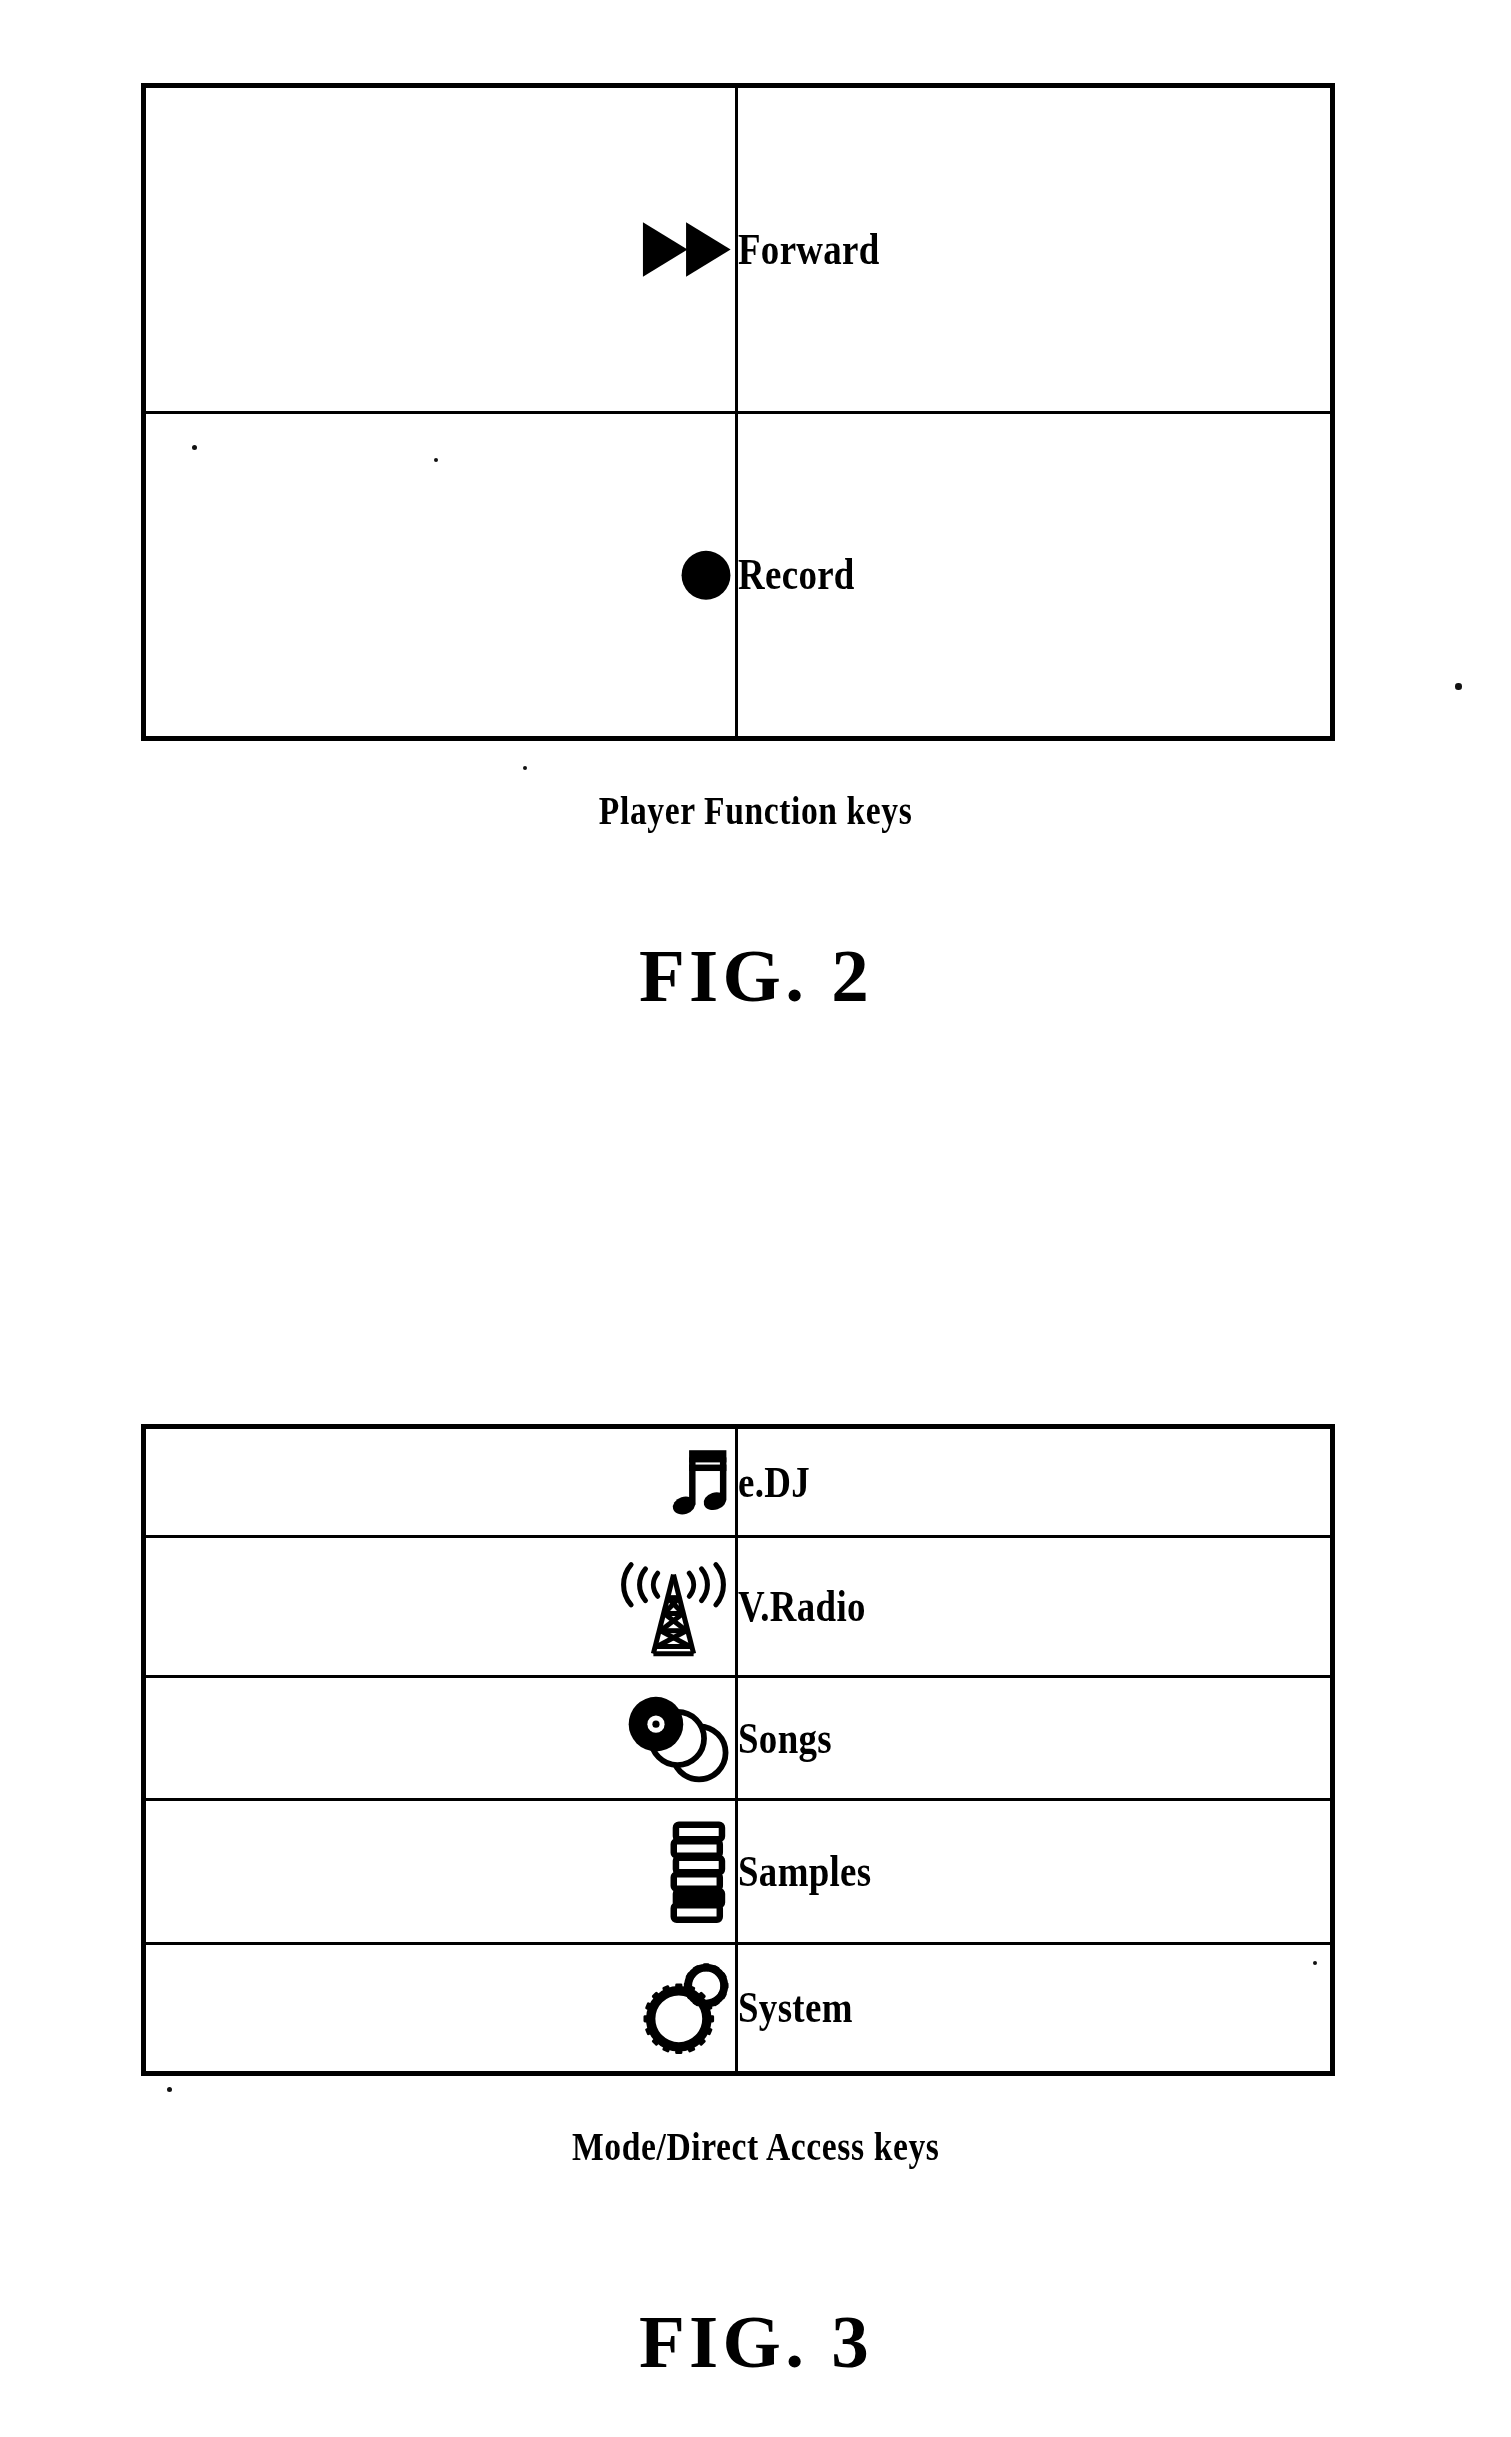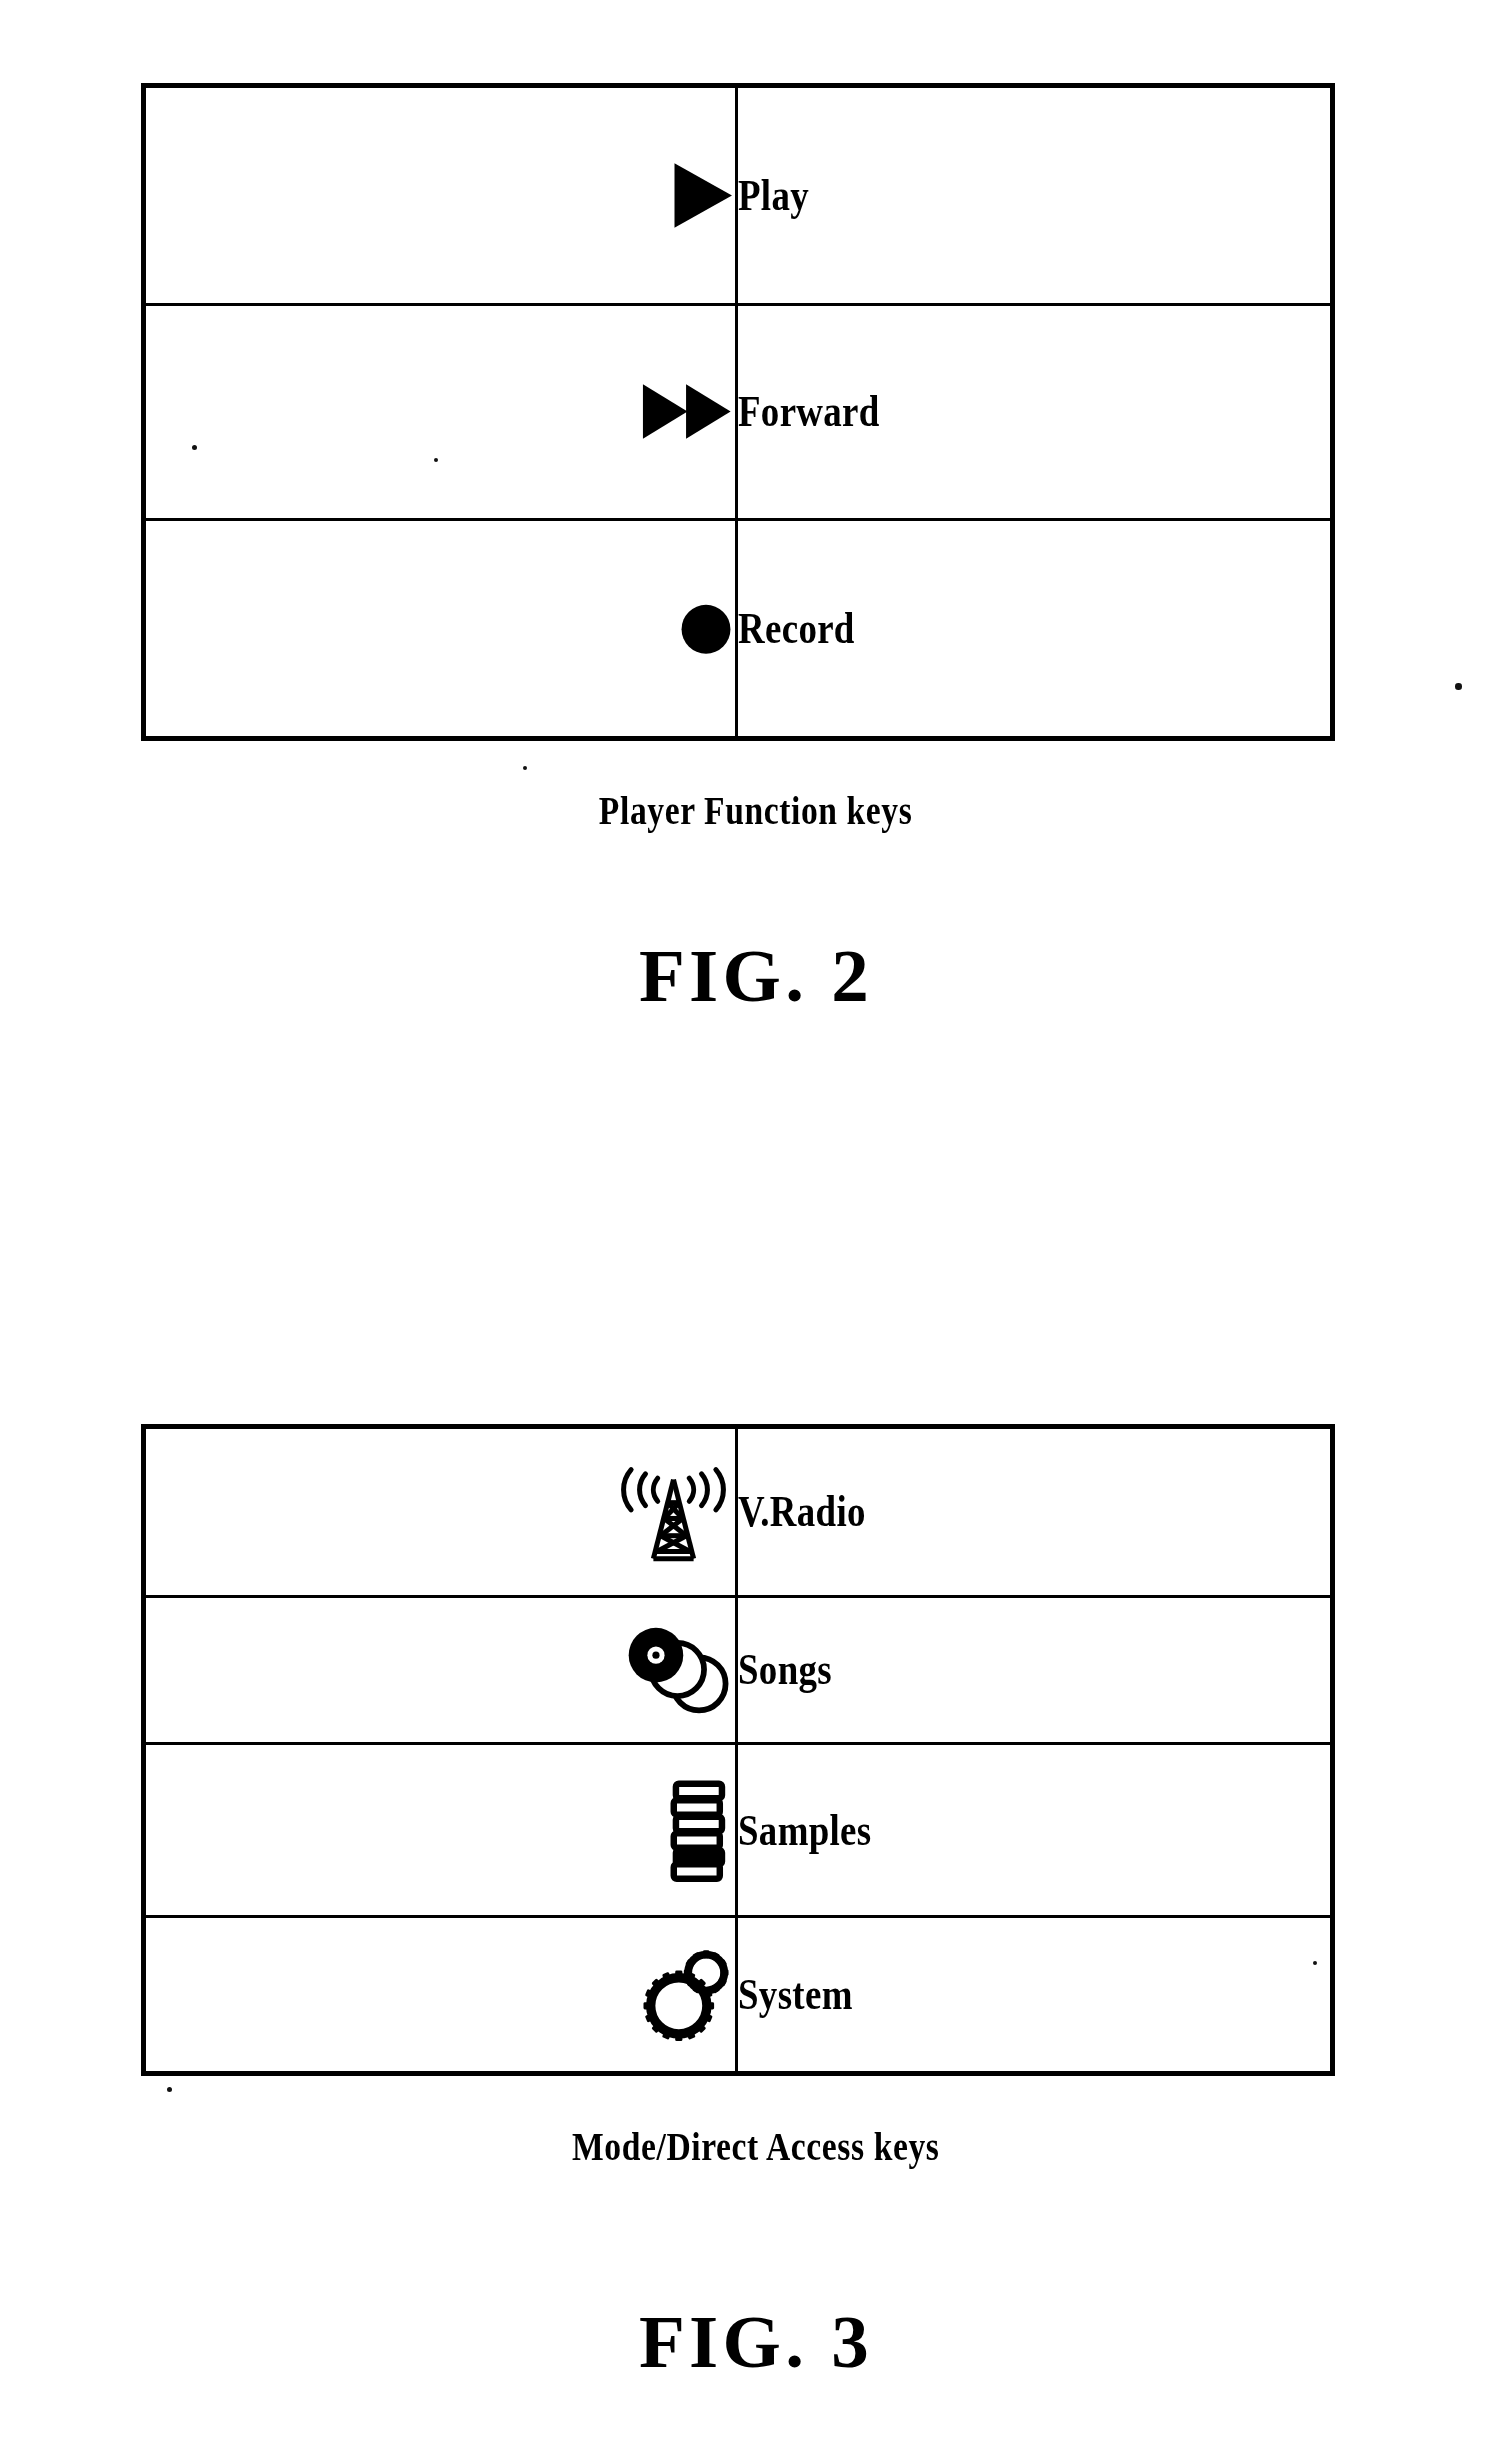--- a/index.html
+++ b/index.html
@@ -102,32 +102,20 @@
 
 <div class="sheet">
 
   <table class="key-table" id="table-fig2" style="left:141px; top:83px; width:1189px; height:658px;">
     <colgroup>
         <col class="col-icon">
         <col class="col-label">
       </colgroup>
     <tbody>
 
-      <tr>
-        <td class="icon-cell">
-          <span class="icon-wrap">
-            <svg width="65" height="69" viewBox="0 0 90 96" aria-hidden="true">
-              <polygon points="6,3 86,48 6,93" fill="#000"></polygon>
-            </svg>
-          </span>
-        </td>
-        <td class="label-cell">
-          <span class="label-text">Play</span>
-        </td>
-      </tr>
 
 
       <tr>
         <td class="icon-cell">
           <span class="icon-wrap">
             <svg width="95" height="69" viewBox="0 0 132 96" aria-hidden="true">
               <polygon points="4,10 66,48 4,86" fill="#000"></polygon>
               <polygon points="64,10 126,48 64,86" fill="#000"></polygon>
             </svg>
           </span>
@@ -162,20 +150,37 @@
     <span>FIG. 2</span>
   </div>
 
   <table class="key-table" id="table-fig3" style="left:141px; top:1424px; width:1189px; height:652px;">
     <colgroup>
         <col class="col-icon">
         <col class="col-label">
       </colgroup>
     <tbody>
 
+      <tr>
+        <td class="icon-cell">
+          <span class="icon-wrap">
+            <svg width="66" height="79" viewBox="0 0 92 110" aria-hidden="true">
+              <rect x="28" y="10" width="52" height="17" fill="#000"></rect>
+              <rect x="28" y="30" width="52" height="9" fill="#000"></rect>
+              <rect x="28" y="20" width="9" height="66" fill="#000"></rect>
+              <rect x="71" y="20" width="9" height="60" fill="#000"></rect>
+              <ellipse cx="21" cy="87" rx="16" ry="12" fill="#000" transform="rotate(-18 21 87)"></ellipse>
+              <ellipse cx="64" cy="81" rx="16" ry="12" fill="#000" transform="rotate(-18 64 81)"></ellipse>
+            </svg>
+          </span>
+        </td>
+        <td class="label-cell">
+          <span class="label-text">e.DJ</span>
+        </td>
+      </tr>
 
       <tr>
         <td class="icon-cell">
           <span class="icon-wrap">
             <svg width="123" height="102" viewBox="0 0 170 142" aria-hidden="true">
               <g fill="none" stroke="#000" stroke-width="7" stroke-linecap="round">
 
                 <path d="M26 12 C12 28 12 52 26 68"></path>
                 <path d="M46 18 C35 31 35 49 46 62"></path>
                 <path d="M63 24 C55 34 55 46 63 56"></path>

